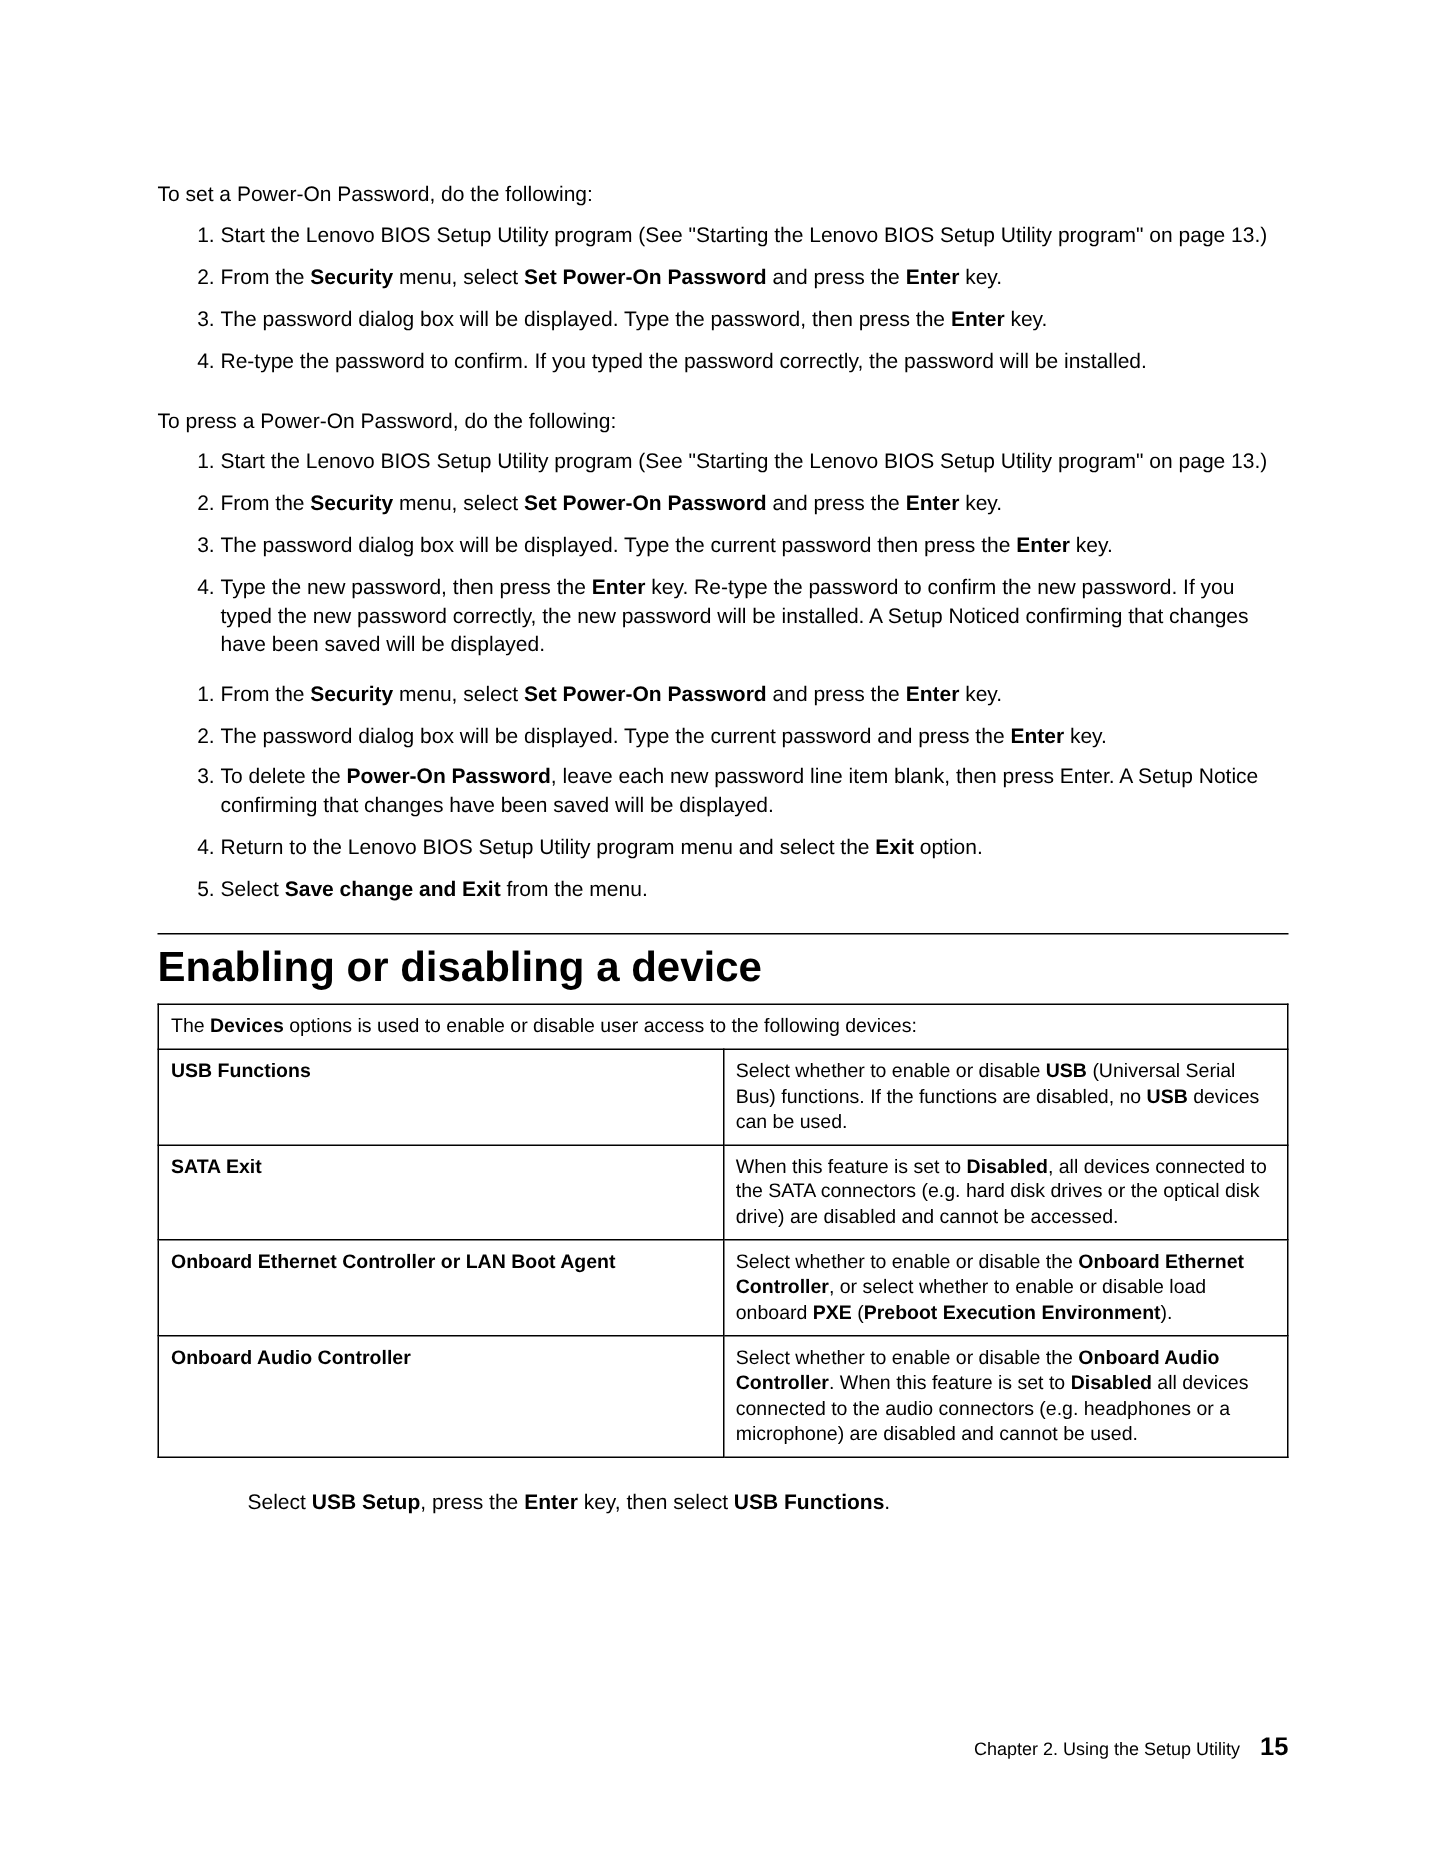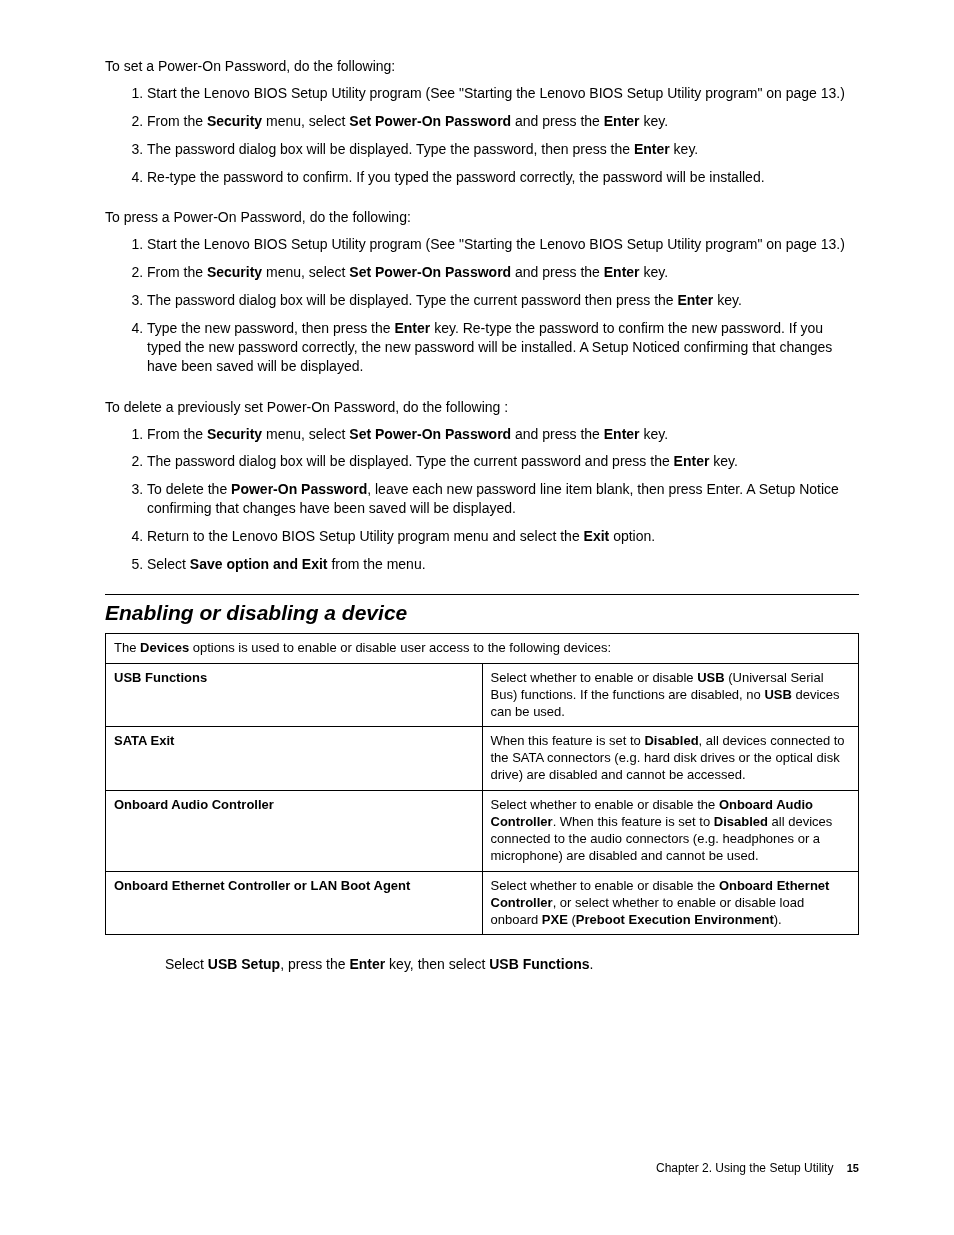--- a/index.html
+++ b/index.html
@@ -7,21 +7,21 @@
     font-size: 14px;
     color: #000;
     background: #fff;
     margin: 0;
     padding: 0;
   }
   .page {
     width: 954px;
     min-height: 1235px;
     box-sizing: border-box;
-    padding: 57px 95px 60px 105px;
+    padding: 120px 95px 60px 105px;
     position: relative;
   }
   .para {
     margin: 0 0 8px 0;
     line-height: 1.35;
   }
   .section-gap {
     margin-top: 22px;
   }
   ol.steps {
@@ -32,24 +32,23 @@
     margin-bottom: 9px;
     line-height: 1.35;
   }
   .b { font-weight: bold; margin-top: 24px; }
   hr.rule {
     border: none;
     border-top: 1px solid #000;
     margin: 20px 0 6px 0;
   }
   h2.section-title {
-    font-size: 21px;
+    font-size: 28px;
     font-weight: bold;
     margin: 0 0 8px 0;
-    font-style: italic;
   }
   table.device-table {
     border-collapse: collapse;
     width: 100%;
     font-size: 13px;
     line-height: 1.3;
     margin-bottom: 20px;
     border-radius: 29px;
   }
   table.device-table td {
@@ -68,21 +67,21 @@
     margin-left: 60px;
     margin-top: 10px;
     line-height:1.35;
   }
   .footer {
     position: absolute;
     bottom: 60px;
     right: 95px;
     font-size: 12px;
   }
-  .footer .pg { font-weight: bold; font-size: 11px; }
+  .footer .pg { font-weight: bold; font-size: 17px; }
 </style>
 </head>
 <body>
 
 <div class="page">
 
   <p class="para">To set a Power-On Password, do the following:</p>
   <ol class="steps">
       <li>Start the Lenovo BIOS Setup Utility program (See "Starting the Lenovo BIOS Setup Utility program" on page 13.)</li>
       <li>From the <span class="b">Security</span> menu, select <span class="b">Set Power-On Password</span> and press the <span class="b">Enter</span> key.</li>
@@ -91,27 +90,26 @@
     </ol>
 
   <p class="para section-gap">To press a Power-On Password, do the following:</p>
   <ol class="steps">
       <li>Start the Lenovo BIOS Setup Utility program (See "Starting the Lenovo BIOS Setup Utility program" on page 13.)</li>
       <li>From the <span class="b">Security</span> menu, select <span class="b">Set Power-On Password</span> and press the <span class="b">Enter</span> key.</li>
       <li>The password dialog box will be displayed. Type the current password then press the <span class="b">Enter</span> key.</li>
       <li>Type the new password, then press the <span class="b">Enter</span> key. Re-type the password to confirm the new password. If you typed the new password correctly, the new password will be installed. A Setup Noticed confirming that changes have been saved will be displayed.</li>
     </ol>
 
-  <p class="para section-gap">To delete a previously set Power-On Password, do the following :</p>
   <ol class="steps">
       <li>From the <span class="b">Security</span> menu, select <span class="b">Set Power-On Password</span> and press the <span class="b">Enter</span> key.</li>
       <li>The password dialog box will be displayed. Type the current password and press the <span class="b">Enter</span> key.</li>
       <li>To delete the <span class="b">Power-On Password</span>, leave each new password line item blank, then press Enter. A Setup Notice confirming that changes have been saved will be displayed.</li>
       <li>Return to the Lenovo BIOS Setup Utility program menu and select the <span class="b">Exit</span> option.</li>
-      <li>Select <span class="b">Save option and Exit</span> from the menu.</li>
+      <li>Select <span class="b">Save change and Exit</span> from the menu.</li>
     </ol>
 
   <hr class="rule">
   <h2 class="section-title">Enabling or disabling a device</h2>
 
   <table class="device-table">
     <tbody>
         <tr>
       <td colspan="2" class="full">The <span class="b">Devices</span> options is used to enable or disable user access to the following devices:</td>
     </tr>
@@ -119,26 +117,26 @@
       <tbody>
         <tr>
           <td class="left">USB Functions</td>
           <td>Select whether to enable or disable <span class="b">USB</span> (Universal Serial Bus) functions. If the functions are disabled, no <span class="b">USB</span> devices can be used.</td>
         </tr>
         <tr>
           <td class="left">SATA Exit</td>
           <td>When this feature is set to <span class="b">Disabled</span>, all devices connected to the SATA connectors (e.g. hard disk drives or the optical disk drive) are disabled and cannot be accessed.</td>
         </tr>
         <tr>
+          <td class="left">Onboard Ethernet Controller or LAN Boot Agent</td>
+          <td>Select whether to enable or disable the <span class="b">Onboard Ethernet Controller</span>, or select whether to enable or disable load onboard <span class="b">PXE</span> (<span class="b">Preboot Execution Environment</span>).</td>
+        </tr>
+        <tr>
           <td class="left">Onboard Audio Controller</td>
           <td>Select whether to enable or disable the <span class="b">Onboard Audio Controller</span>. When this feature is set to <span class="b">Disabled</span> all devices connected to the audio connectors (e.g. headphones or a microphone) are disabled and cannot be used.</td>
-        </tr>
-        <tr>
-          <td class="left">Onboard Ethernet Controller or LAN Boot Agent</td>
-          <td>Select whether to enable or disable the <span class="b">Onboard Ethernet Controller</span>, or select whether to enable or disable load onboard <span class="b">PXE</span> (<span class="b">Preboot Execution Environment</span>).</td>
         </tr>
       </tbody>
   </table>
 
   <p class="sub-indent">Select <span class="b">USB Setup</span>, press the <span class="b">Enter</span> key, then select <span class="b">USB Functions</span>.</p>
 
   <div class="footer">
     <span>Chapter 2. Using the Setup Utility</span>&nbsp;&nbsp;&nbsp;
     <span class="pg">15</span>
   </div>

